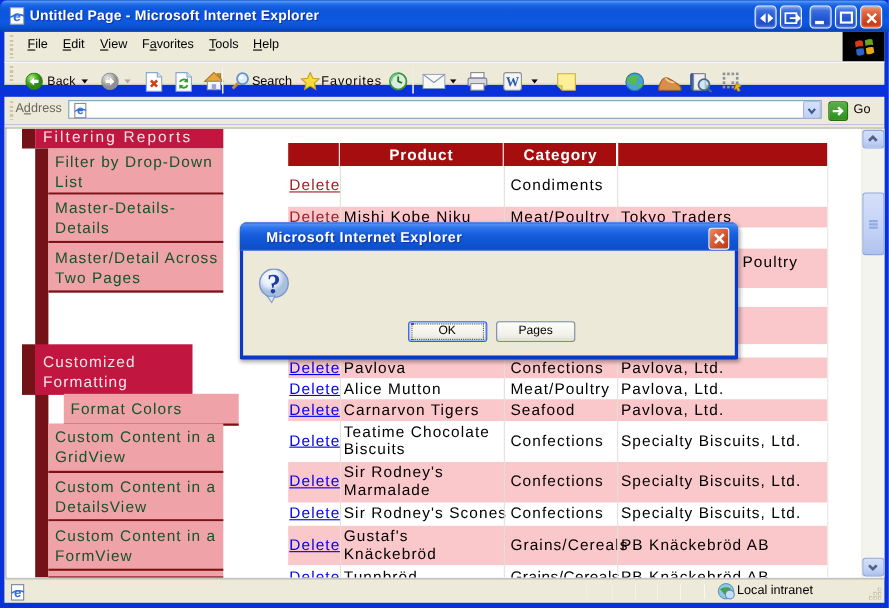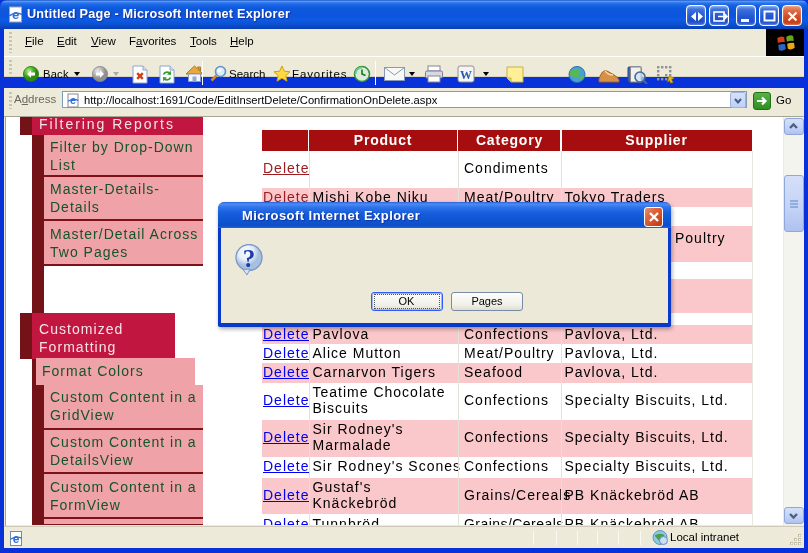--- a/index.html
+++ b/index.html
@@ -250,21 +250,20 @@
 
 <div id="addrbar" class="abs">
   <div class="abs grip" style="top:4px;bottom:4px"></div>
   <div class="abs" style="left:10px;top:5px;font-size:11.5px;color:#6a675f">A<span style="text-decoration:underline">d</span>dress</div>
   <div class="abs" style="left:58px;top:3px;width:685px;height:17px;background:#fff;border:1px solid #7F9DB9"></div>
   <svg class="abs" style="left:62px;top:5px" width="15" height="15" viewBox="0 0 15 15">
     <rect x="2" y="1" width="10" height="13" fill="#fff" stroke="#889"></rect>
     <text x="7" y="11" font-size="11" font-weight="bold" fill="#2E6FD8" text-anchor="middle" font-family="Liberation Sans">e</text>
     <path d="M2 8.2 Q7 4.9 12.2 7.4" fill="none" stroke="#2E6FD8" stroke-width="1.2"></path>
   </svg>
-  <div class="abs" style="left:80px;top:6px;font-size:11.2px;color:#000;white-space:nowrap">http://localhost:1691/Code/EditInsertDelete/ConfirmationOnDelete.aspx</div>
   <div class="abs" style="left:726px;top:4px;width:16px;height:16px;background:linear-gradient(180deg,#D7E0F8,#C0D0F5);border:1px solid #9EB2E0;border-radius:2px">
     <svg width="14" height="15" viewBox="0 0 14 15">
         <path d="M4 6 L7 9.5 L10 6" fill="none" stroke="#3B5A8C" stroke-width="2"></path>
       </svg>
   </div>
   <div class="abs" style="left:749px;top:4px;width:18px;height:17.5px;background:linear-gradient(180deg,#58B048,#2E8E1E);border:1px solid #1E7010;border-radius:3px">
     <svg width="16" height="16" viewBox="0 0 16 16">
         <path d="M3 8 L11 8 M8 4.5 L11.5 8 L8 11.5" fill="none" stroke="#fff" stroke-width="2.2"></path>
       </svg>
   </div>
@@ -277,30 +276,29 @@
  <div id="page" class="abs">
 
   <div class="abs dkind" style="left:14px;top:0;width:12px;height:17.5px"></div>
   <div class="abs cat" style="left:26px;top:0;width:171px;height:17.5px;padding-top:0;line-height:15px;letter-spacing:1.95px">Filtering Reports</div>
   <div class="abs dkind" style="left:26px;top:17.5px;width:12px;height:390.5px"></div>
   <div class="abs leaf" style="left:38px;top:17.5px;width:159px;height:42px">Filter by Drop-Down<br>List</div>
   <div class="abs leaf" style="left:38px;top:59.5px;width:159px;height:44.5px">Master-Details-<br>Details</div>
   <div class="abs leaf" style="left:38px;top:104px;width:159px;height:45px">Master/Detail Across<br>Two Pages</div>
   <div class="abs dkind" style="left:14px;top:196px;width:12px;height:46px"></div>
   <div class="abs cat" style="left:26px;top:196px;width:143px;height:46px;padding-top:7px">Customized<br>Formatting</div>
-  <div class="abs leaf" style="left:30px;top:241px;width:159px;height:29px">Format Colors</div>
+  <div class="abs leaf" style="left:52px;top:241px;width:159px;height:29px">Format Colors</div>
   <div class="abs leaf" style="left:38px;top:267.5px;width:159px;height:45px">Custom Content in a<br>GridView</div>
   <div class="abs leaf" style="left:38px;top:312.5px;width:159px;height:44.5px">Custom Content in a<br>DetailsView</div>
   <div class="abs leaf" style="left:38px;top:357px;width:159px;height:44.5px">Custom Content in a<br>FormView</div>
   <div class="abs leaf" style="left:38px;top:401.5px;width:159px;height:7px"></div>
 
   <div class="abs" style="left:256px;top:13px;width:490px;height:20.5px;background:#A60D0E"></div>
   <div class="abs hdrcell" style="left:303px;top:15px;width:148px">Product</div>
   <div class="abs hdrcell" style="left:452px;top:15px;width:103px">Category</div>
-  <div class="abs hdrcell" style="left:555px;top:15px;width:191px">Supplier</div>
   <div class="abs" style="left:301.5px;top:13px;width:1.5px;height:20.5px;background:#fff"></div>
   <div class="abs" style="left:450.5px;top:13px;width:1.5px;height:20.5px;background:#fff"></div>
   <div class="abs" style="left:554px;top:13px;width:1.5px;height:20.5px;background:#fff"></div>
   <div class="abs row" style="left:256px;top:33.5px;width:490px;height:37.5px;background:#fff">
     <div class="cell" style="left:1px;top:9px"><a class="delr">Delete</a></div>
     <div class="cell" style="left:202px;top:9px">Condiments</div>
   </div>
   <div class="abs row" style="left:256px;top:71px;width:490px;height:19px;background:#FAC7CA">
     <div class="cell" style="left:1px;top:1px"><a class="delr">Delete</a></div>
     <div class="cell" style="left:50.5px;top:1px">Mishi Kobe Niku</div>

